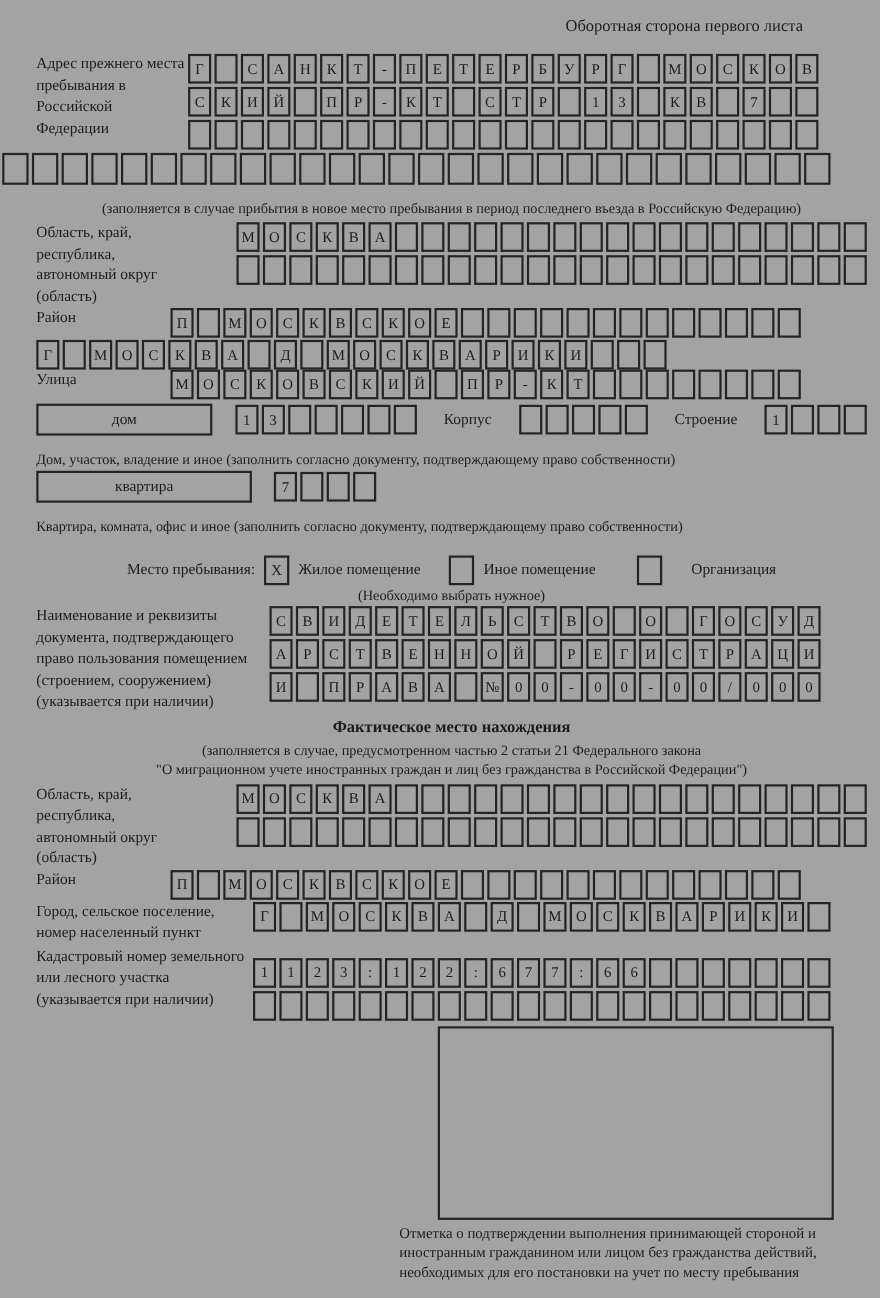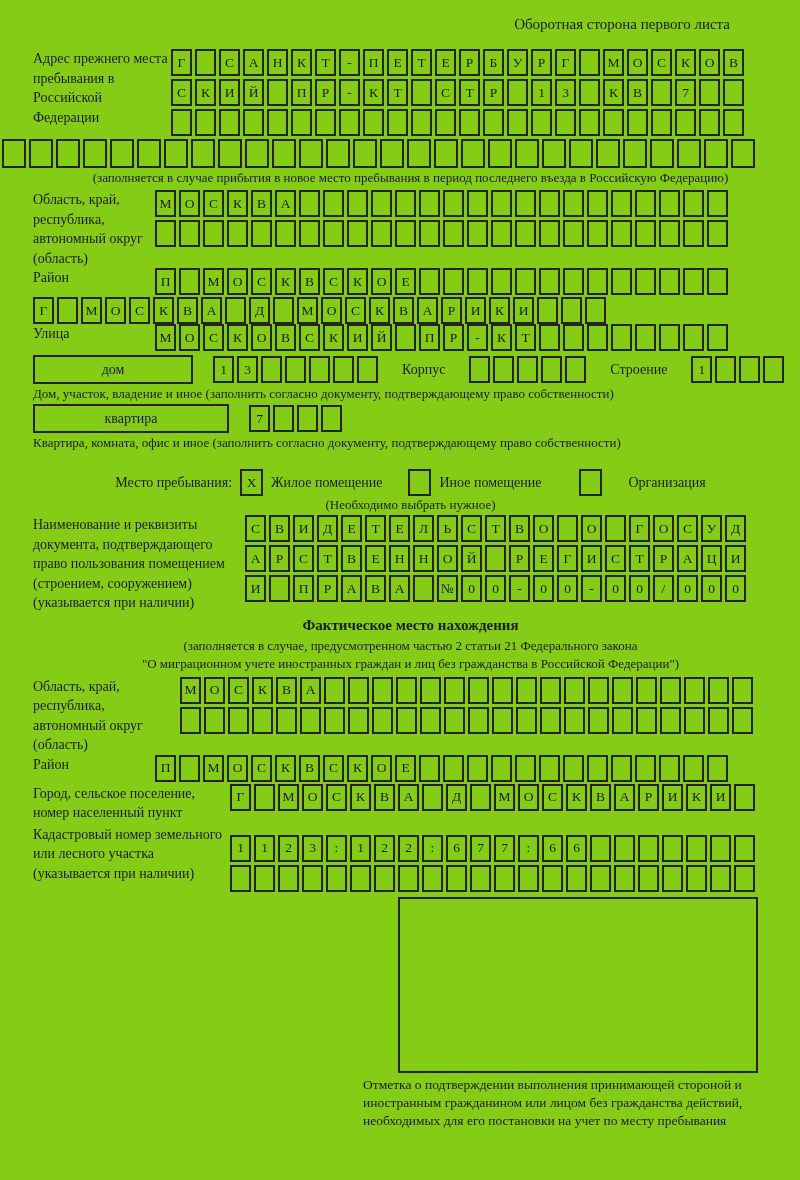--- a/index.html
+++ b/index.html
@@ -1,19 +1,19 @@
 <!DOCTYPE html>
 <html><head>
 <meta charset="utf-8">
 <style>
   html,body{margin:0;padding:0;background:#ffffff;}
   .page{
     width:800px;height:1180px;box-sizing:border-box;
     padding:16px 12px 10px 33px;
-    background:#84cc16;color:#1c1c1c;
+    background:#a3a3a3;color:#1c1c1c;
     font-family:"Liberation Serif","DejaVu Serif",serif;
     overflow:hidden;
   }
   .header-note{text-align:right;padding-right:58px;font-size:15px;}
   .field{display:flex;align-items:flex-start;}
   .flabel{font-size:14px;line-height:19.5px;flex:0 0 auto;}
   .w138{width:138px;}
   .w122{width:122px;}
   .w145{width:145px;}
   .w147{width:147px;}
@@ -21,24 +21,24 @@
   .w212{width:212px;}
   .frows{display:flex;flex-direction:column;row-gap:3px;}
   .boxes{display:flex;flex-wrap:nowrap;column-gap:3px;}
   .box{
     display:inline-flex;align-items:center;justify-content:center;
     width:17px;height:23px;border:2px solid #242424;flex:0 0 auto;
     font-size:13.5px;line-height:1;
   }
   .box-lg .box{width:20px;height:25px;}
   .row-extra{margin-left:-31px;margin-top:3px;}
-  .caption{font-size:13px;margin-top:2px;}
+  .caption{font-size:13px;margin-top:14px;}
   .caption-center{text-align:center;}
   .sec-title{text-align:center;font-weight:bold;font-size:15px;margin-top:3px;}
-  .mt2{margin-top:2px;} .mt4{margin-top:4px;}
+  .mt2{margin-top:2px;} .mt4{margin-top:4px;justify-content:space-between;}
   .inline-row{display:flex;align-items:center;column-gap:20px;font-size:14px;}
   .widebox{
     display:inline-flex;align-items:center;justify-content:center;
     border:2px solid #242424;height:25px;font-size:14px;flex:0 0 auto;
   }
   .wb-dom{width:156px;}
   .wb-kv{width:192px;}
   .inline-label{font-size:14px;padding:0 4px;}
   .cb{
     display:inline-flex;align-items:center;justify-content:center;

